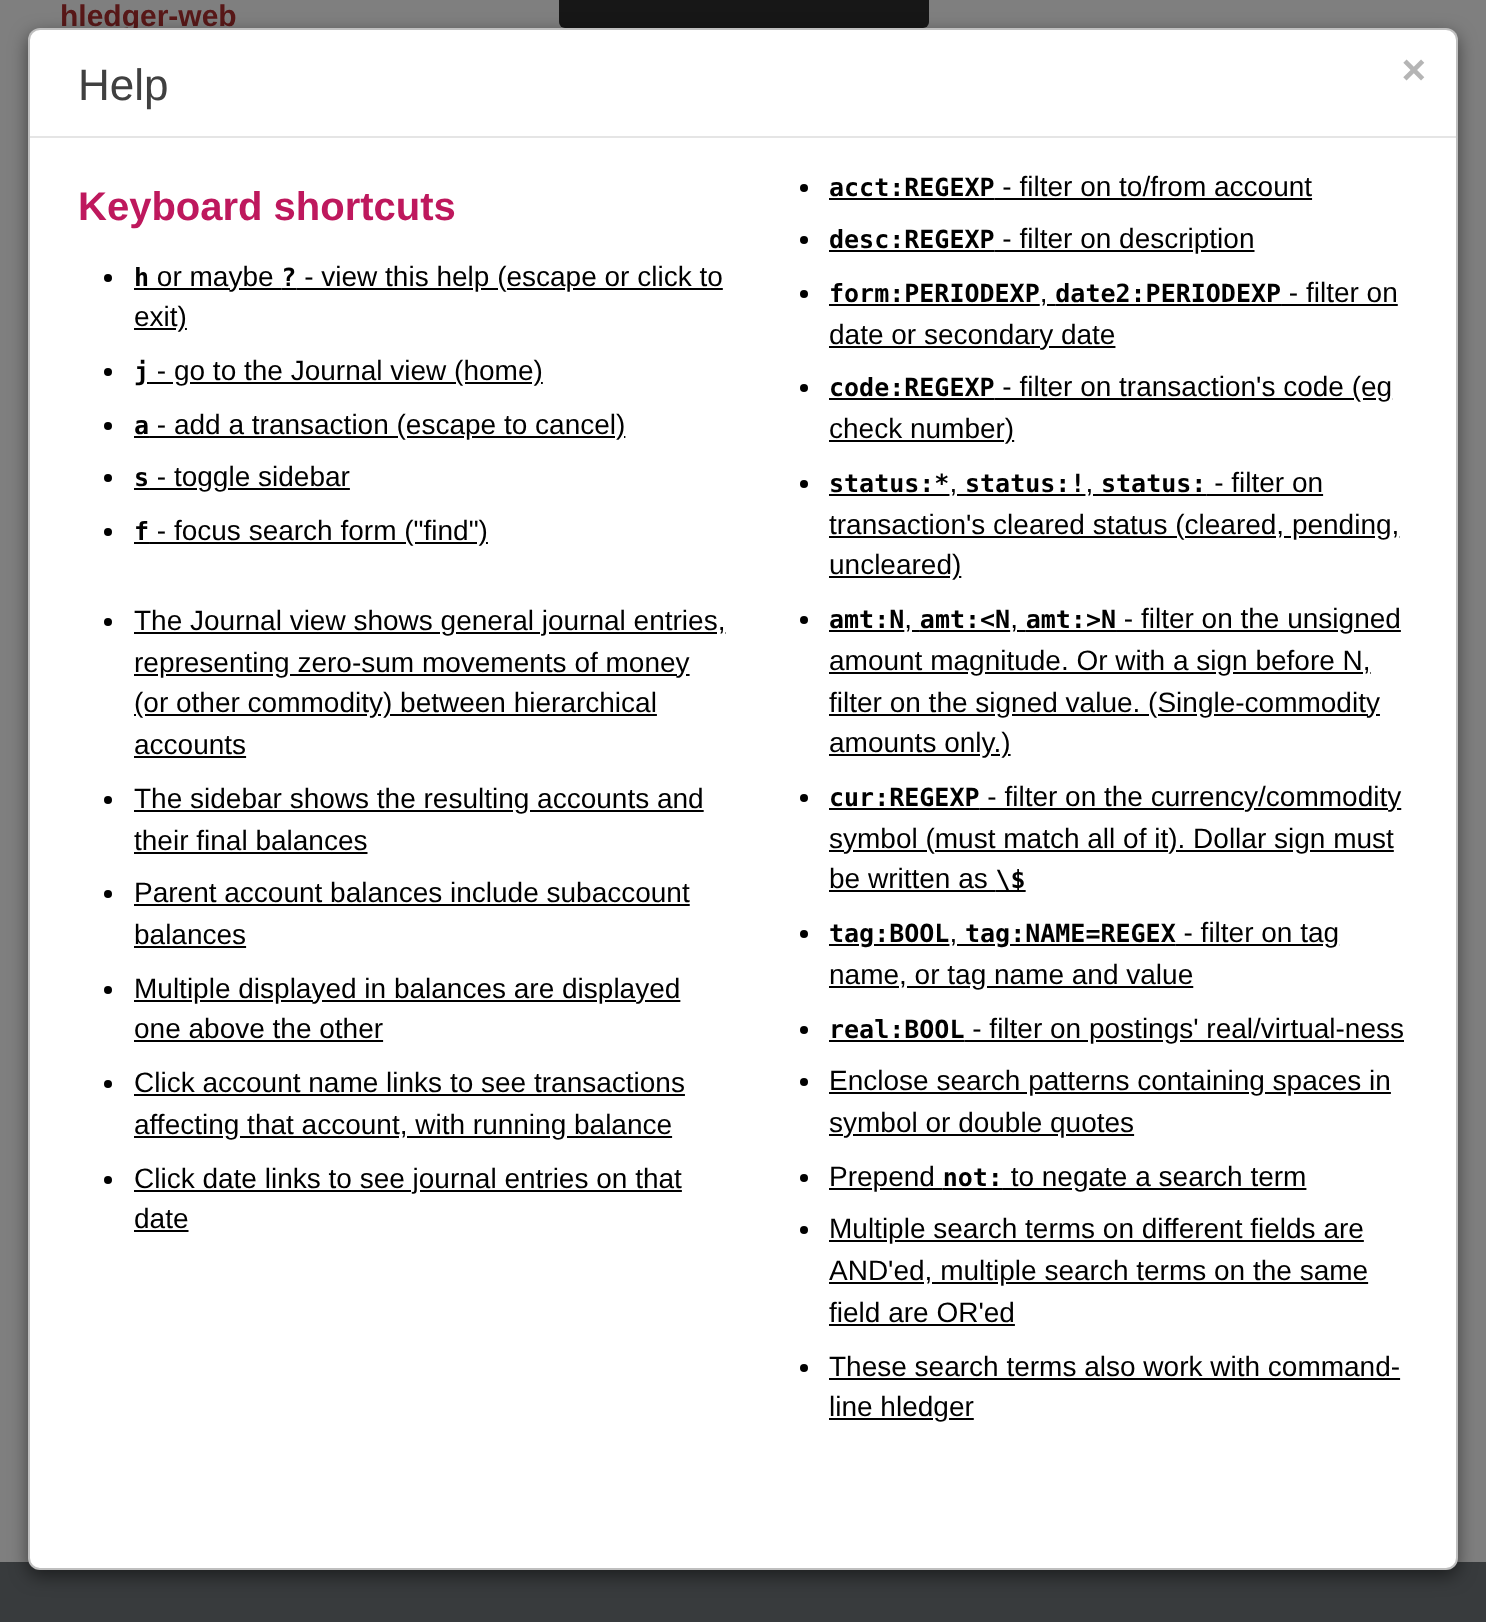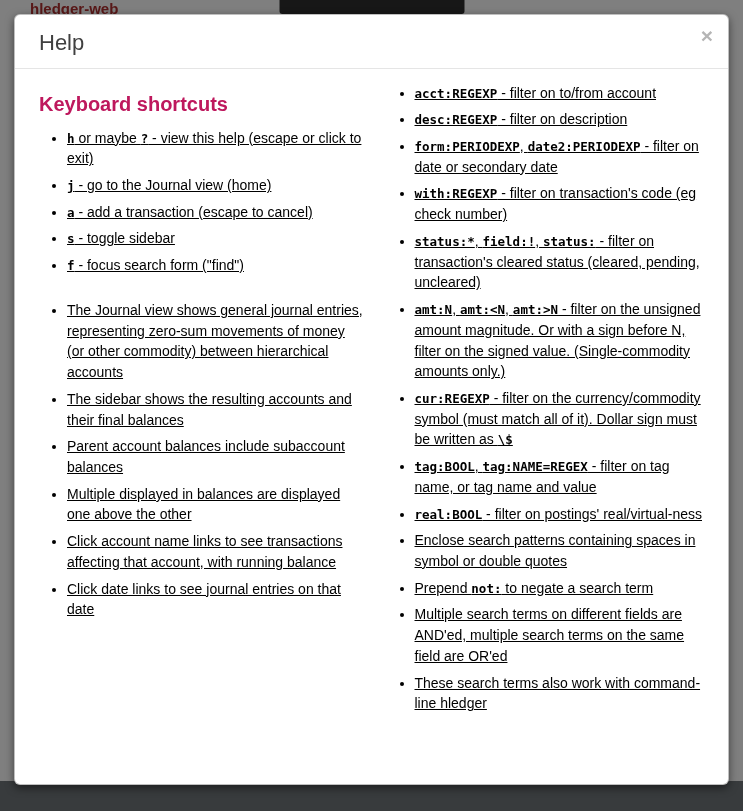--- a/index.html
+++ b/index.html
@@ -142,22 +142,22 @@
           <li>Multiple displayed in balances are displayed one above the other</li>
           <li>Click account name links to see transactions affecting that account, with running balance</li>
           <li>Click date links to see journal entries on that date</li>
         </ul>
       </div>
     <div class="col">
         <ul class="help-list">
           <li><code>acct:REGEXP</code> - filter on to/from account</li>
           <li><code>desc:REGEXP</code> - filter on description</li>
           <li><code>form:PERIODEXP</code>, <code>date2:PERIODEXP</code> - filter on date or secondary date</li>
-          <li><code>with:REGEXP</code> - filter on transaction's code (eg check number)</li>
-          <li><code>status:*</code>, <code>field:!</code>, <code>status:</code> - filter on transaction's cleared status (cleared, pending, uncleared)</li>
+          <li><code>code:REGEXP</code> - filter on transaction's code (eg check number)</li>
+          <li><code>status:*</code>, <code>status:!</code>, <code>status:</code> - filter on transaction's cleared status (cleared, pending, uncleared)</li>
           <li><code>amt:N</code>, <code>amt:&lt;N</code>, <code>amt:&gt;N</code> - filter on the unsigned amount magnitude. Or with a sign before N, filter on the signed value. (Single-commodity amounts only.)</li>
           <li><code>cur:REGEXP</code> - filter on the currency/commodity symbol (must match all of it). Dollar sign must be written as <code>\$</code></li>
           <li><code>tag:BOOL</code>, <code>tag:NAME=REGEX</code> - filter on tag name, or tag name and value</li>
           <li><code>real:BOOL</code> - filter on postings' real/virtual-ness</li>
           <li>Enclose search patterns containing spaces in symbol or double quotes</li>
           <li>Prepend <code>not:</code> to negate a search term</li>
           <li>Multiple search terms on different fields are AND'ed, multiple search terms on the same field are OR'ed</li>
           <li>These search terms also work with command-line hledger</li>
         </ul>
       </div>

